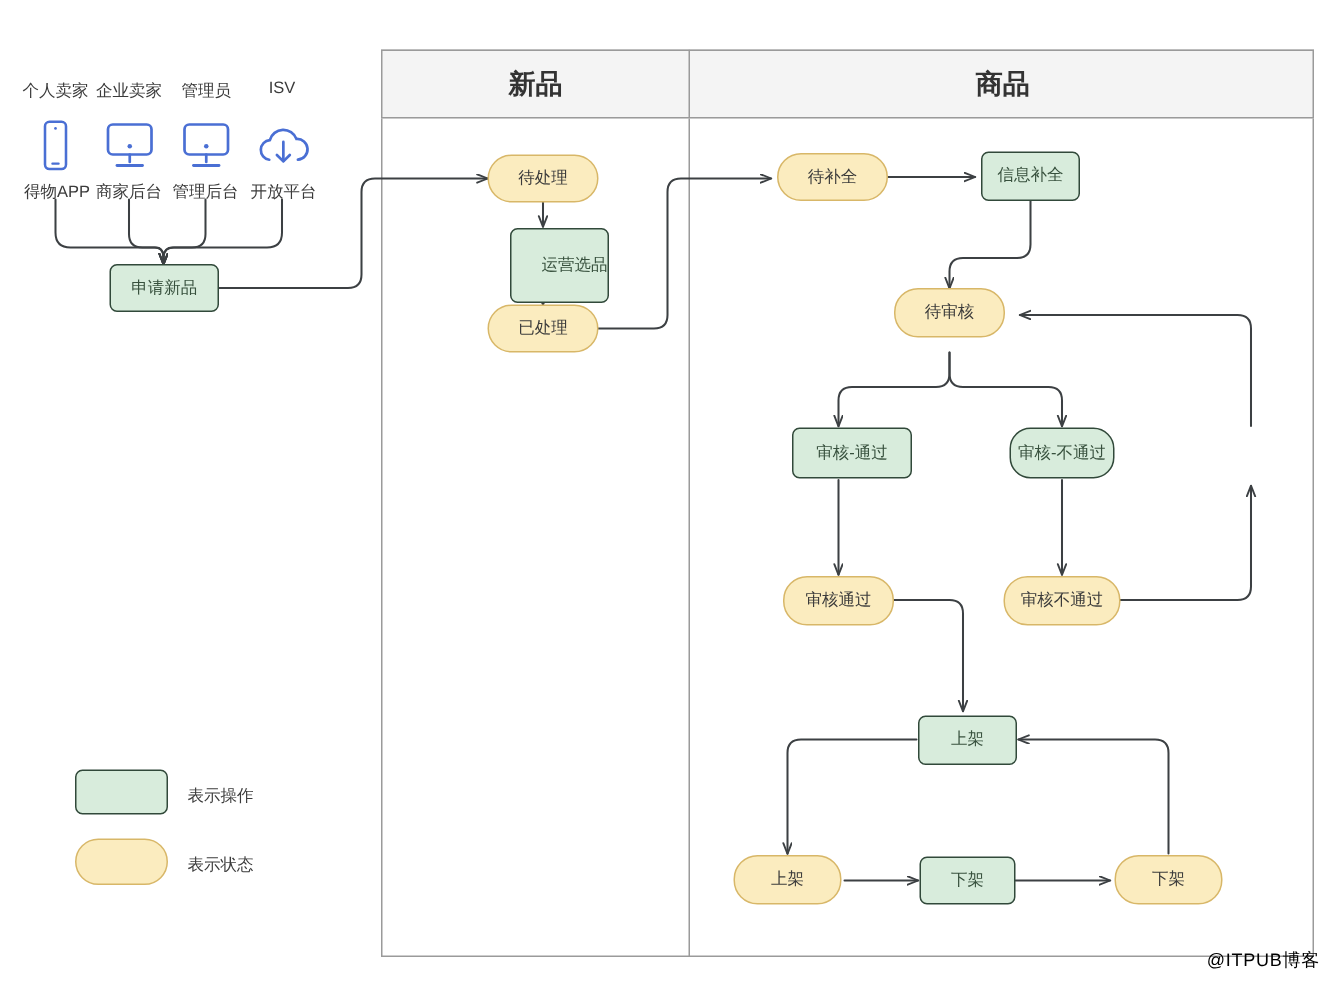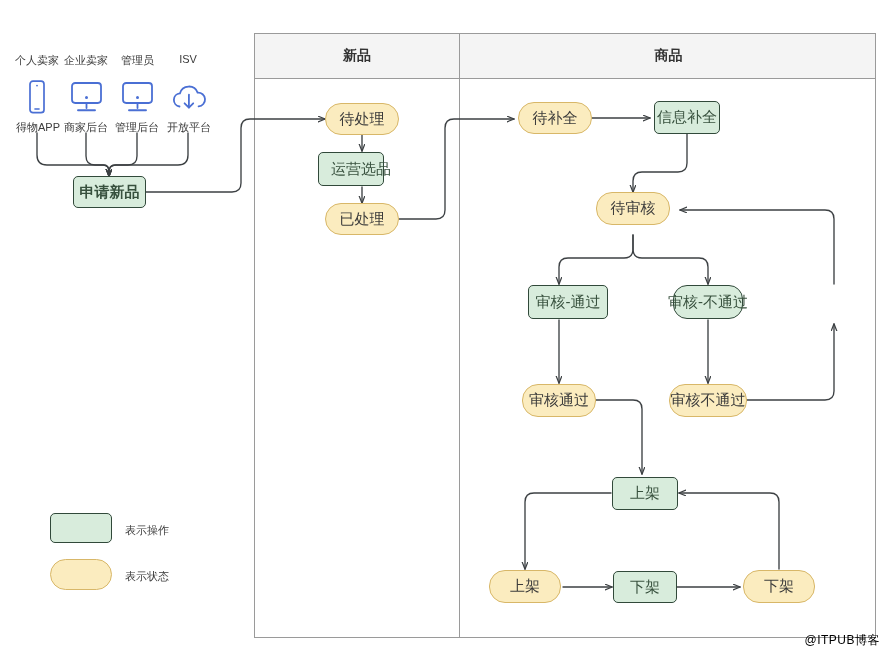--- a/index.html
+++ b/index.html
@@ -45,42 +45,42 @@
     border: 1px solid #9a9a9a;
     border-bottom: 1px solid #9a9a9a;
   }
   .hdr-cell {
     position: absolute;
     top: 0;
     height: 100%;
     display: flex;
     align-items: center;
     justify-content: center;
-    font-size: 14px;
+    font-size: 18px;
     color: #333;
     font-weight: 700;
     box-sizing: border-box;
   }
   .hdr-cell.left  { left: 0;     width: 205px; border-right: 1px solid #9a9a9a; }
   .hdr-cell.right { left: 205px; width: 417px; }
   .col-divider {
     position: absolute;
     left: 459px; top: 33px;
     width: 1px; height: 605px;
     background: #9a9a9a;
   }
 
   
   .node {
     position: absolute;
     box-sizing: border-box;
     display: flex;
     align-items: center;
     justify-content: center;
-    font-size: 15px;
+    font-size: 11px;
     line-height: 1.1;
     text-align: center;
     white-space: nowrap;
   }
   .node.state {
     background: #fbecbf;
     border: 1.2px solid #d8b768;
     border-radius: 16px;
     color: #3b3b3b;
   }
@@ -234,24 +234,24 @@
       <path d="M18.9,11.6 L18.9,24.4" stroke="#4a6fd4" stroke-width="1.8" stroke-linecap="round"></path>
       <path d="M14.6,20.3 L18.9,24.6 L23.2,20.3" fill="none" stroke="#4a6fd4" stroke-width="1.8" stroke-linecap="round" stroke-linejoin="round"></path>
     </svg>
   </div>
 
   <div class="actor-label" style="left:7px;  top:120px; width:62px;">得物APP</div>
   <div class="actor-label" style="left:57px; top:120px; width:58px;">商家后台</div>
   <div class="actor-label" style="left:108px;top:120px; width:58px;">管理后台</div>
   <div class="actor-label" style="left:160px;top:120px; width:58px;">开放平台</div>
 
-  <div class="node op" style="left:73px; top:176px; width:73px; height:32px;font-weight:bold;">申请新品</div>
+  <div class="node op" style="left:73px; top:176px; width:73px; height:32px;">申请新品</div>
 
   <div class="node state" style="left:325px; top:103px; width:74px; height:32px;">待处理</div>
-  <div class="node op" style="left:318px; top:152px; width:66px; height:34px;padding-left:20px;">运营选品</div>
+  <div class="node op" style="left:340px; top:152px; width:66px; height:50px;padding-left:20px;">运营选品</div>
   <div class="node state" style="left:325px; top:203px; width:74px; height:32px;">已处理</div>
 
   <div class="node state" style="left:518px; top:102px; width:74px; height:32px;">待补全</div>
   <div class="node op" style="left:654px; top:101px; width:66px; height:33px;">信息补全</div>
 
   <div class="node state" style="left:596px; top:192px; width:74px; height:33px;">待审核</div>
 
   <div class="node op" style="left:528px; top:285px; width:80px; height:34px;">审核-通过</div>
   <div class="node op" style="left:673px; top:285px; width:70px; height:34px;border-radius:14px;">审核-不通过</div>
 

